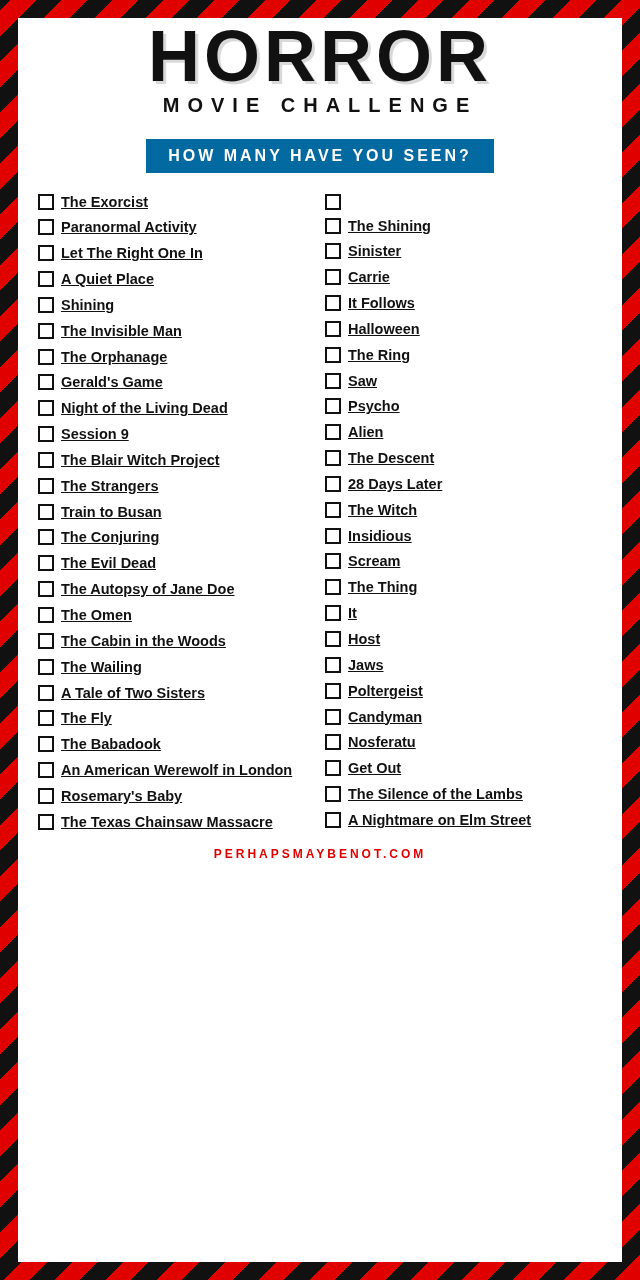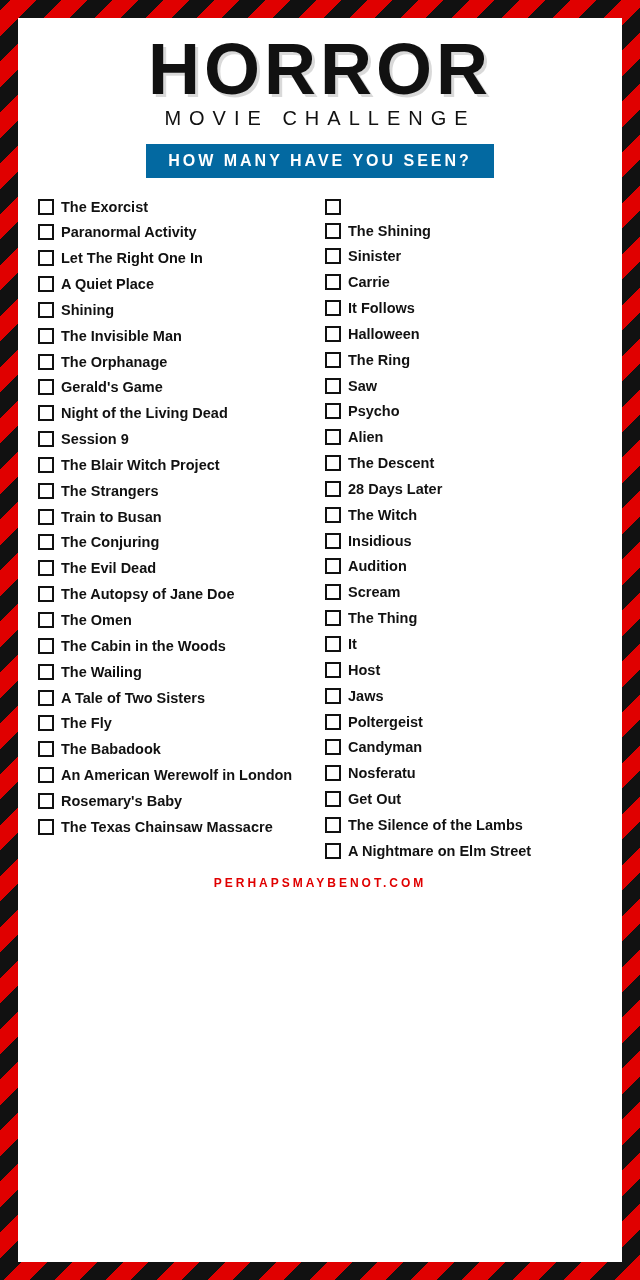--- a/index.html
+++ b/index.html
@@ -20,45 +20,45 @@
         #111 18px,
         #111 36px
       );
       padding: 18px;
       display: flex;
       flex-direction: column;
     }
     .inner-white {
       background: white;
       flex: 1;
-      padding: 15px 20px 14px 20px;
+      padding: 2px 20px 14px 20px;
       display: flex;
       flex-direction: column;
       align-items: center;
     }
     .horror-title {
       font-size: 72px;
       font-weight: 900;
       color: #111;
       letter-spacing: 4px;
       line-height: 1;
       text-align: center;
       font-family: 'Arial Black', Impact, sans-serif;
       text-transform: uppercase;
       margin-bottom: 2px;
       
       text-shadow: 3px 3px 0px rgba(0,0,0,0.15);
     }
     .movie-challenge {
       font-size: 20px;
-      font-weight: 400;
+      font-weight: 700;
       letter-spacing: 8px;
       color: #111;
       text-align: right;
-      margin-bottom: 14px;
+      margin-bottom: 22px;
       text-transform: uppercase;
     }
     .how-many-box {
       background: #0369a1;
       color: white;
       font-size: 16px;
       font-weight: 900;
       letter-spacing: 3px;
       text-transform: uppercase;
       padding: 8px 22px;
@@ -85,20 +85,21 @@
       width: 16px;
       height: 16px;
       min-width: 16px;
       border: 2px solid #111;
       margin-right: 7px;
       margin-top: 1px;
       background: white;
     }
     .movie-name {
       flex: 1;
+      text-decoration: underline;
     }
     .footer-url {
       margin-top: 12px;
       font-size: 12px;
       font-weight: 700;
       letter-spacing: 3px;
       color: #e00000;
       text-transform: uppercase;
       text-align: center;
     }
@@ -266,24 +267,20 @@
           <div class="movie-item">
             <span class="checkbox"></span>
             <span class="movie-name">The Witch</span>
           </div>
           <div class="movie-item">
             <span class="checkbox"></span>
             <span class="movie-name">Insidious</span>
           </div>
           <div class="movie-item">
             <span class="checkbox"></span>
-            <span class="movie-name">Audition</span>
-          </div>
-          <div class="movie-item">
-            <span class="checkbox"></span>
             <span class="movie-name">Scream</span>
           </div>
           <div class="movie-item">
             <span class="checkbox"></span>
             <span class="movie-name">The Thing</span>
           </div>
           <div class="movie-item">
             <span class="checkbox"></span>
             <span class="movie-name">It</span>
           </div>

